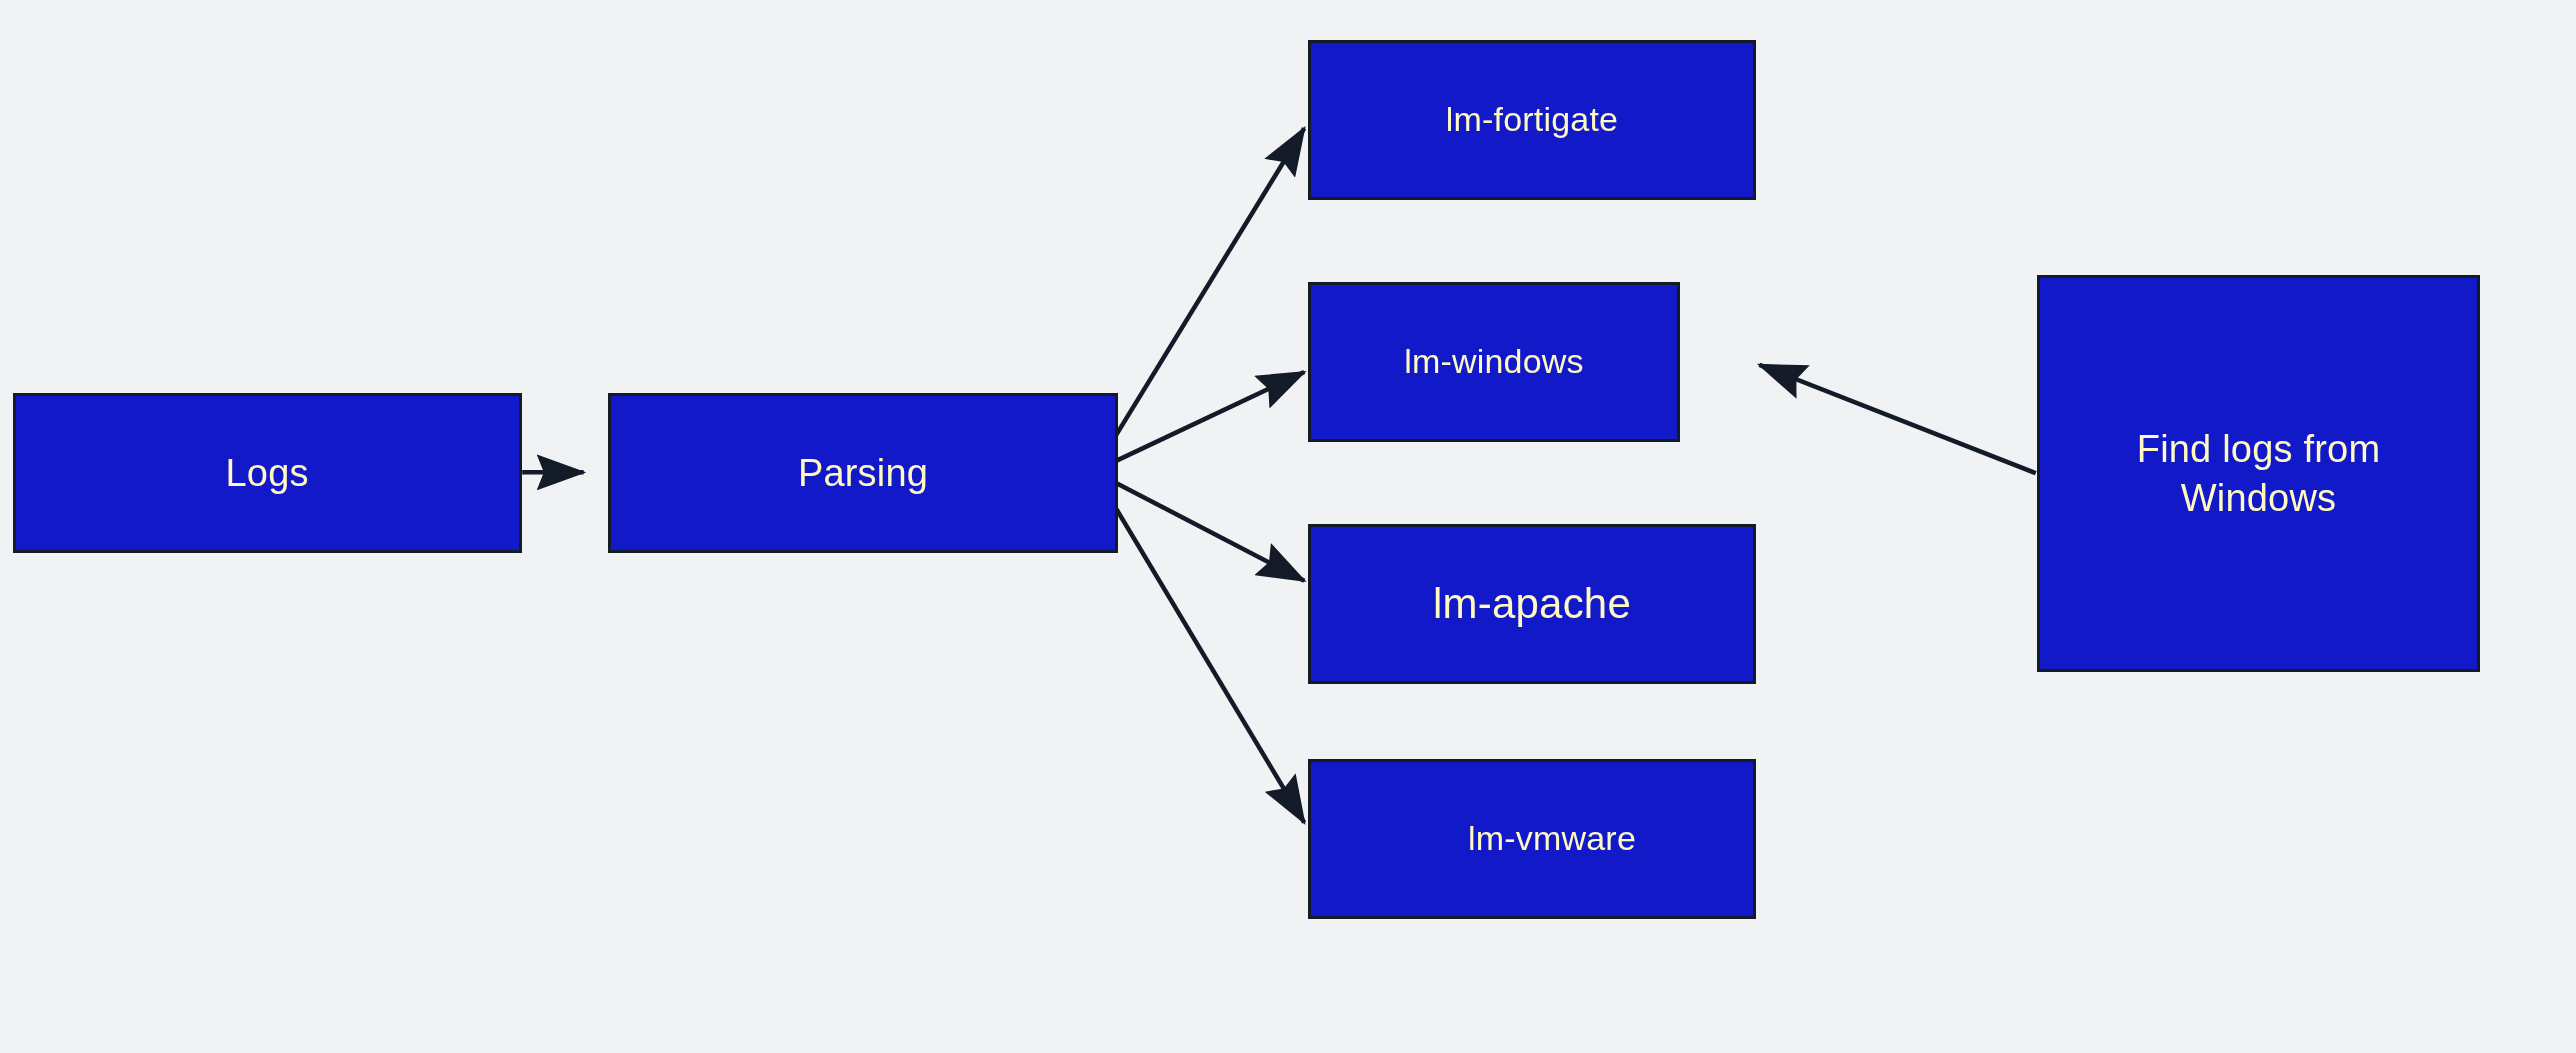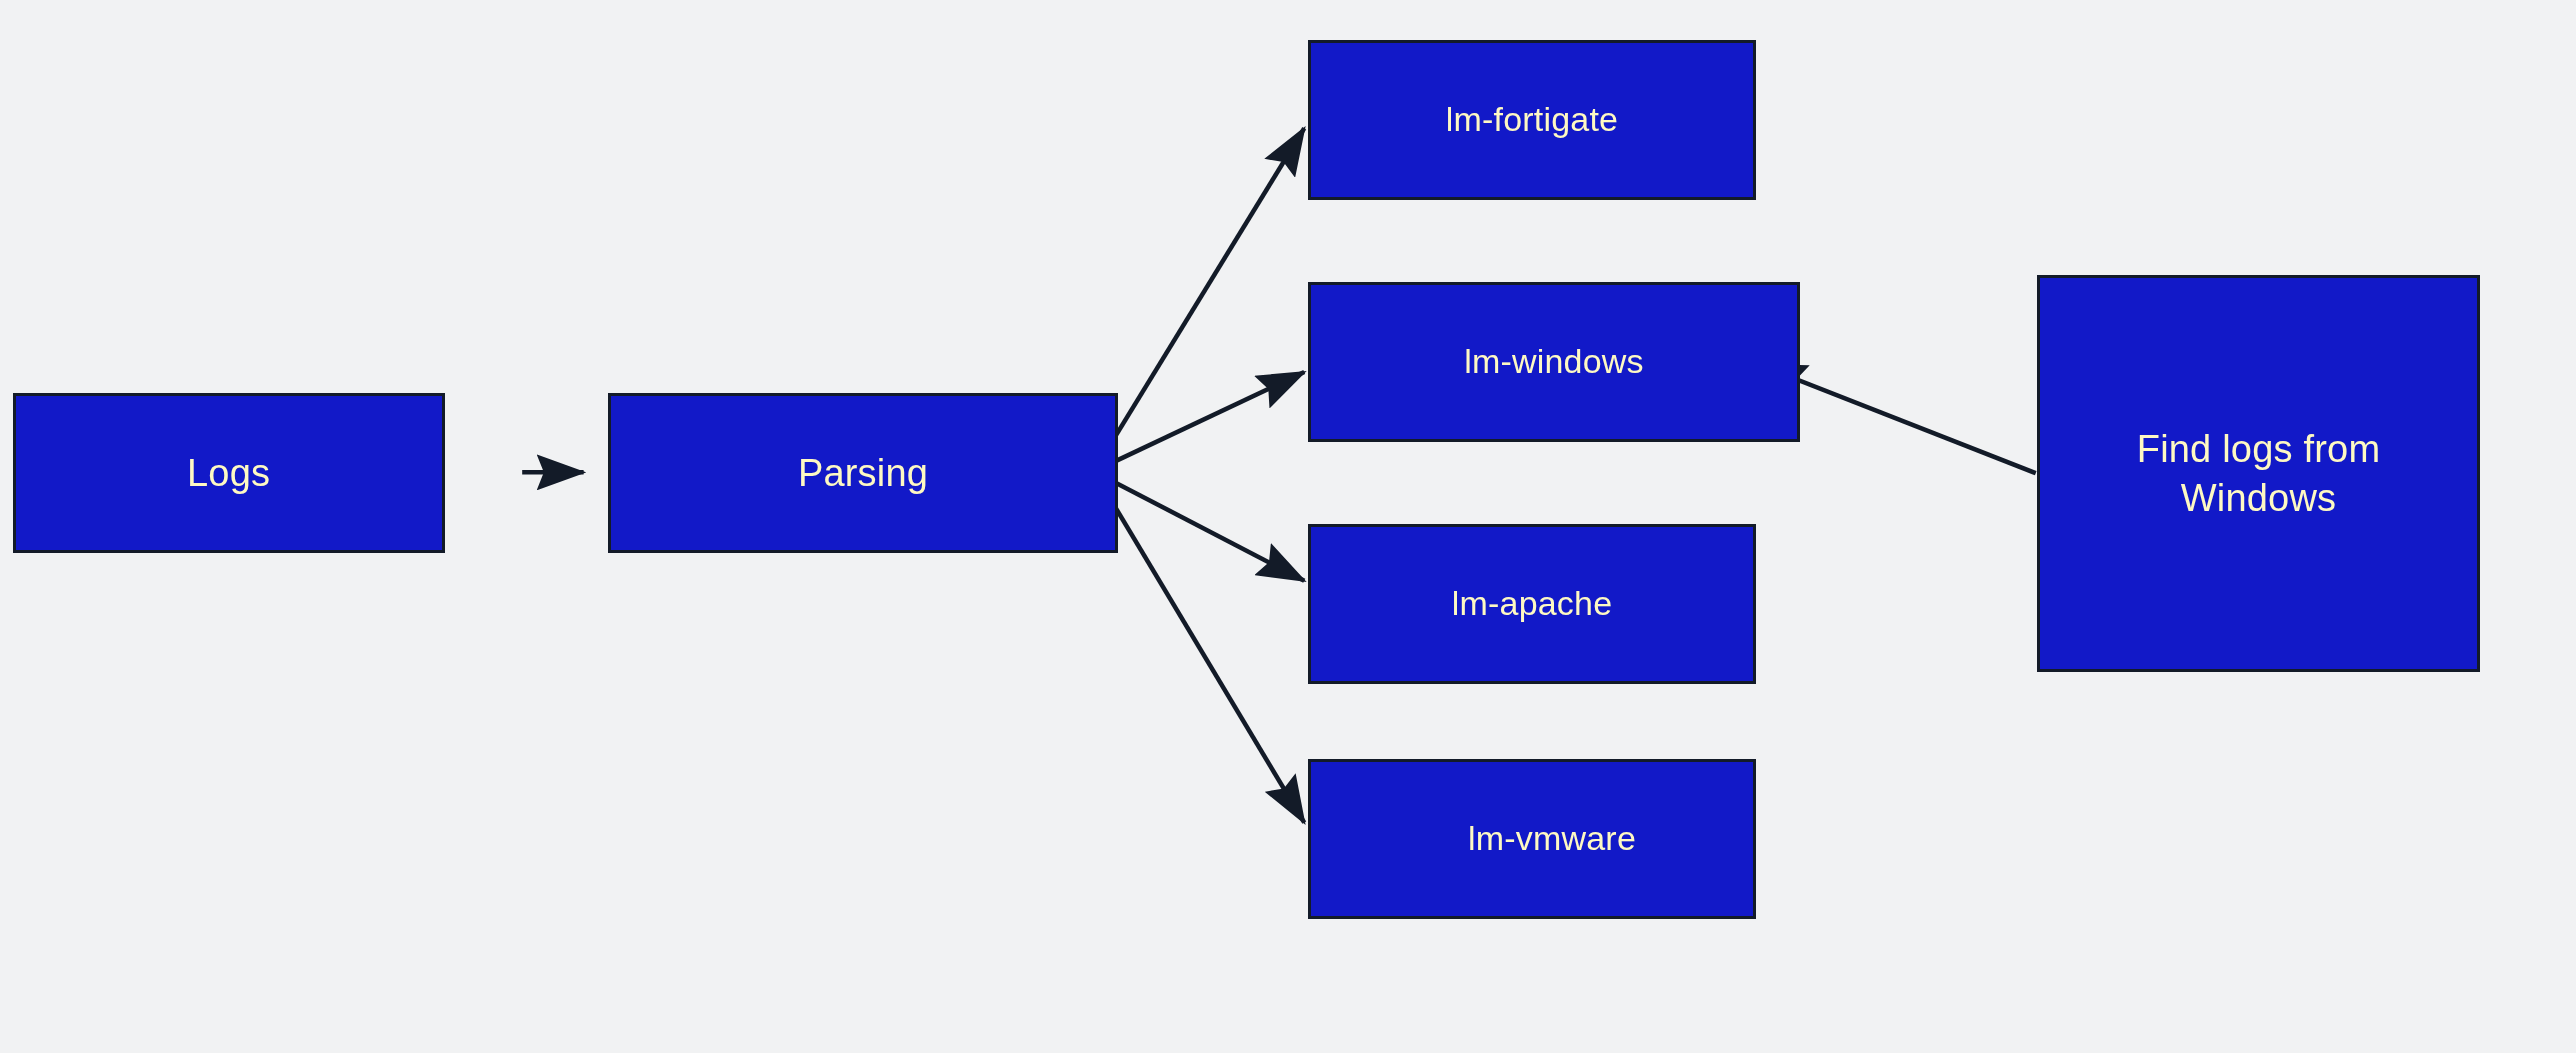--- a/index.html
+++ b/index.html
@@ -42,25 +42,25 @@
     letter-spacing: 0.2px;
     z-index: 2;
   }
   .node-label {
     display: block;
     padding: 0 14.5px;
     white-space: pre-line;
   }
 
   
-  #node-logs        { left: 12.6px;   top: 393px; width: 432px; height: 160px; font-size: 38px; }
+  #node-logs        { left: 12.6px;   top: 393px; width: 509px; height: 160px; font-size: 38px; }
   #node-parsing     { left: 608px;  top: 393px; width: 510px; height: 160px; font-size: 38px; }
   #node-fortigate   { left: 1308px; top: 40px;  width: 448px; height: 160px; font-size: 34px; }
-  #node-windows     { left: 1308px; top: 282px; width: 492px; height: 160px; font-size: 34px; }
-  #node-apache      { left: 1308px; top: 524px; width: 448px; height: 160px; font-size: 34px; }
+  #node-windows     { left: 1308px; top: 282px; width: 372px; height: 160px; font-size: 34px; }
+  #node-apache      { left: 1308px; top: 524px; width: 448px; height: 160px; font-size: 42px; }
   #node-vmware      { left: 1308px; top: 759px; width: 448px; height: 160px; font-size: 34px; padding-left: 40px; }
   #node-find-logs   { left: 2037px; top: 275px; width: 443px; height: 397px; font-size: 38px; }
 </style>
 </head>
 <body>
 
 <div id="canvas">
 
   <svg id="edge-layer" viewBox="0 0 2852 1166" width="2576" height="1053" xmlns="http://www.w3.org/2000/svg">
     <defs>

